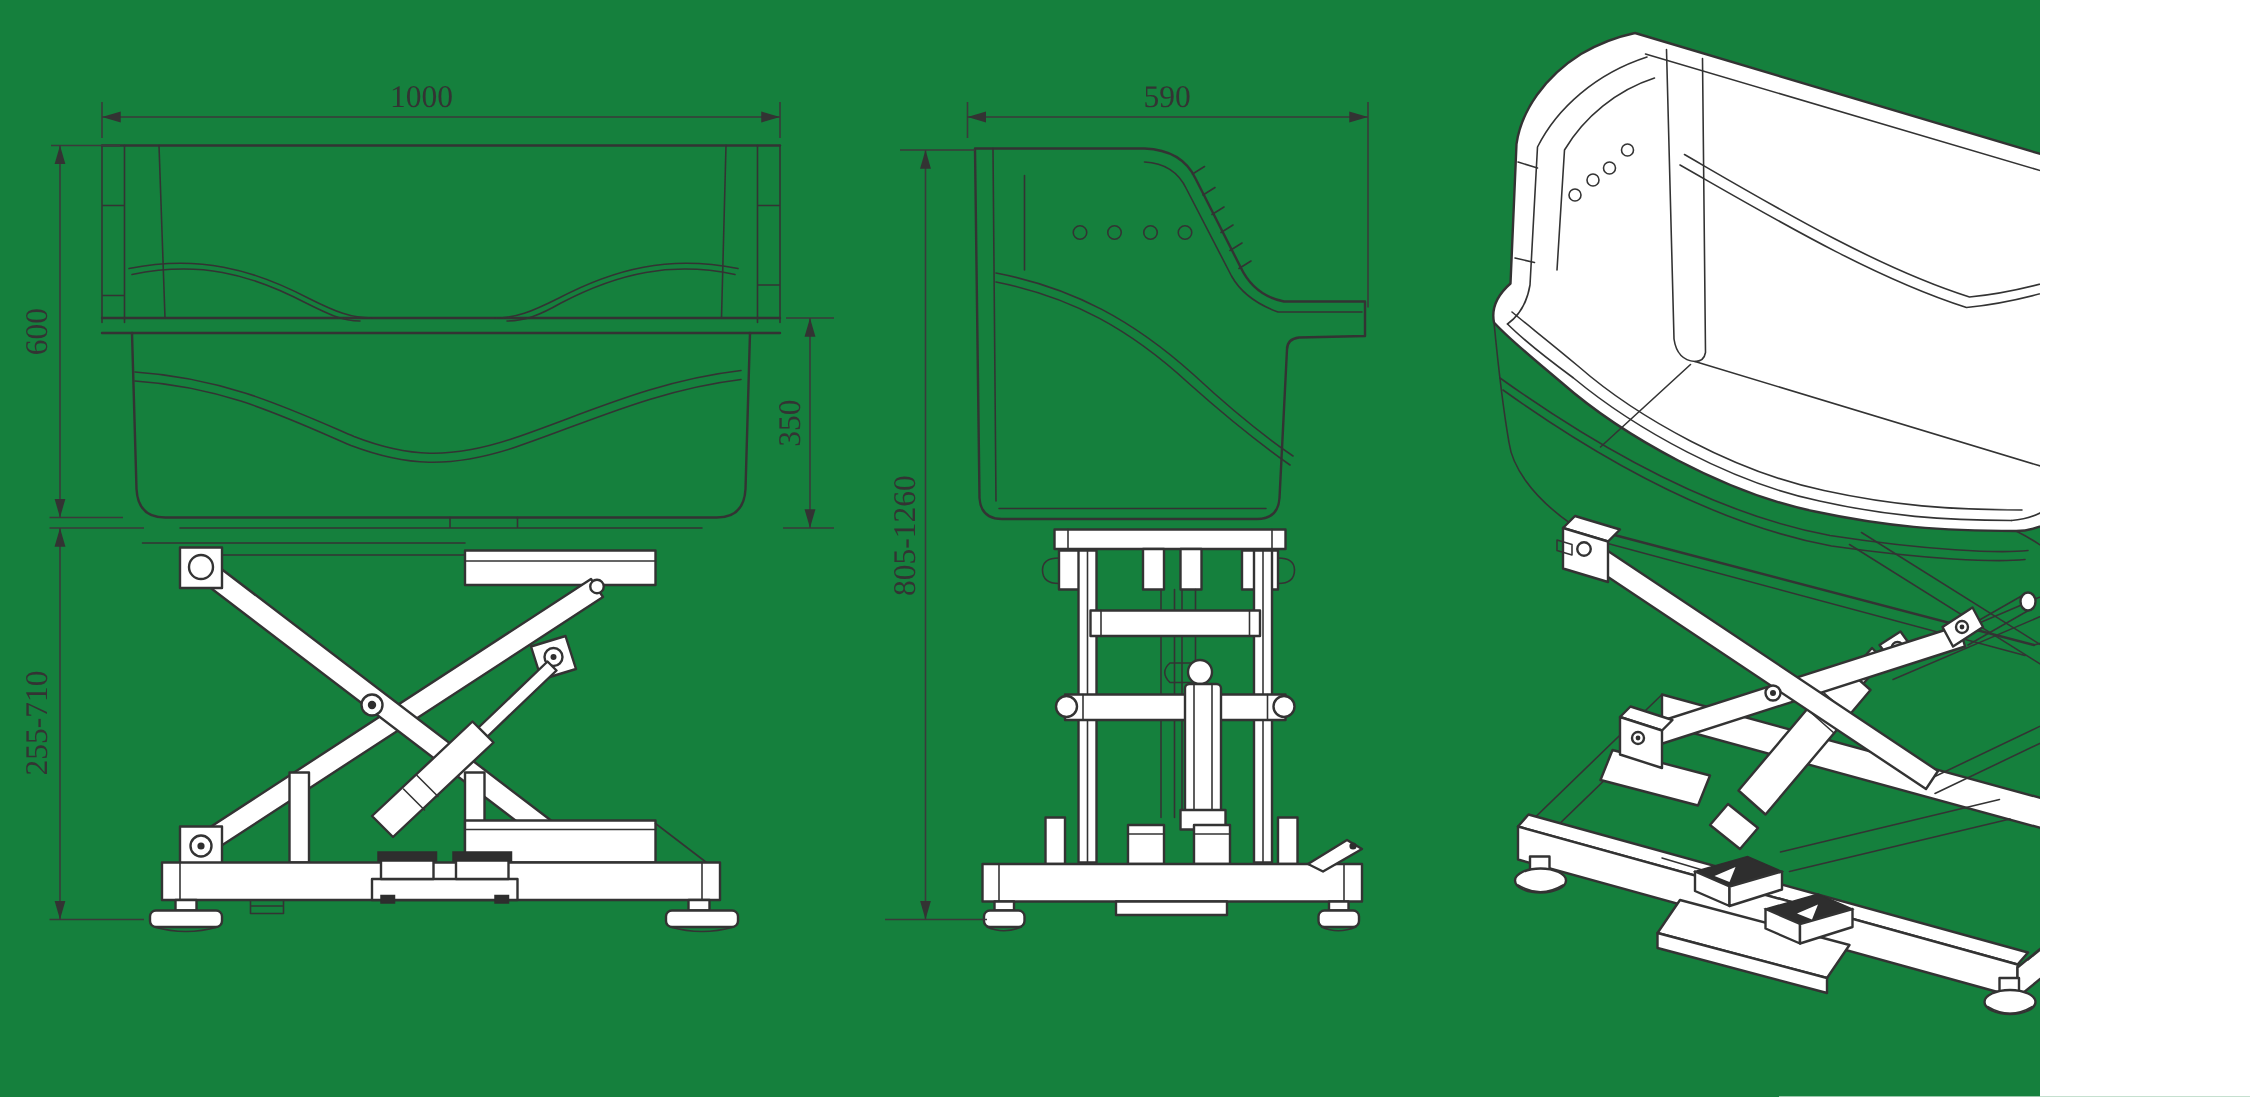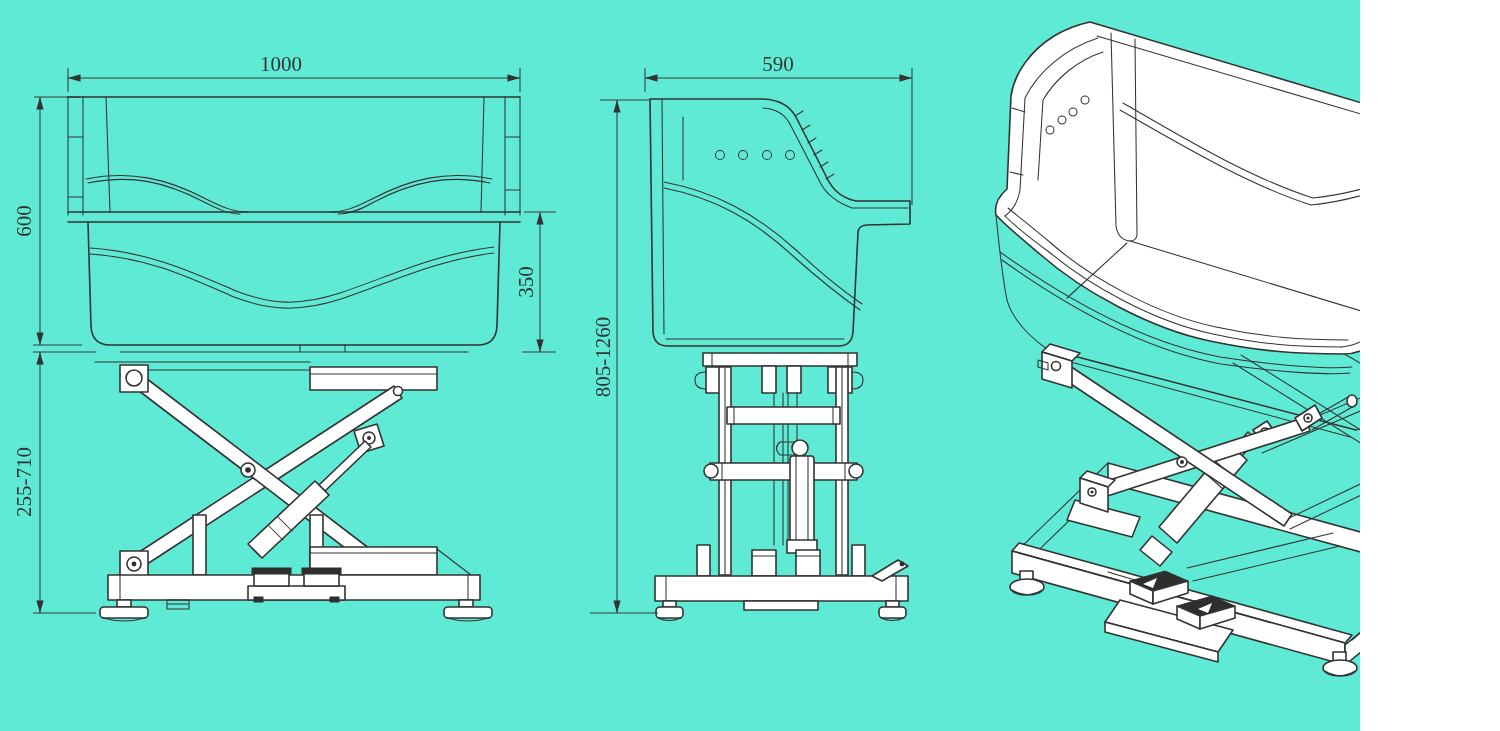--- a/index.html
+++ b/index.html
@@ -1,16 +1,16 @@
 <!DOCTYPE html>
 <html><head>
 <meta charset="utf-8">
 <style>
   html,body{margin:0;padding:0;background:#ffffff;}
-  .stage{position:relative;width:1360px;height:731px;background:#5eead4;overflow:hidden;
+  .stage{position:relative;width:1360px;height:731px;background:#15803d;overflow:hidden;
          font-family:"Liberation Serif", serif;}
   svg{display:block}
   .ln{fill:none;stroke:#333;stroke-width:1.6;stroke-linecap:round;stroke-linejoin:round}
   .thin{stroke-width:1.05}
   .wf{fill:#fff;stroke:#333;stroke-width:1.6;stroke-linejoin:round}
   .dk{fill:#2e2e2e;stroke:#2e2e2e;stroke-width:1}
   .dim{fill:none;stroke:#3a3a3a;stroke-width:1.05}
   .dot{fill:#2e2e2e;stroke:none}
   text.dimtxt{font-family:"Liberation Serif", serif;font-size:21px;fill:#333;text-anchor:middle}
 </style>

